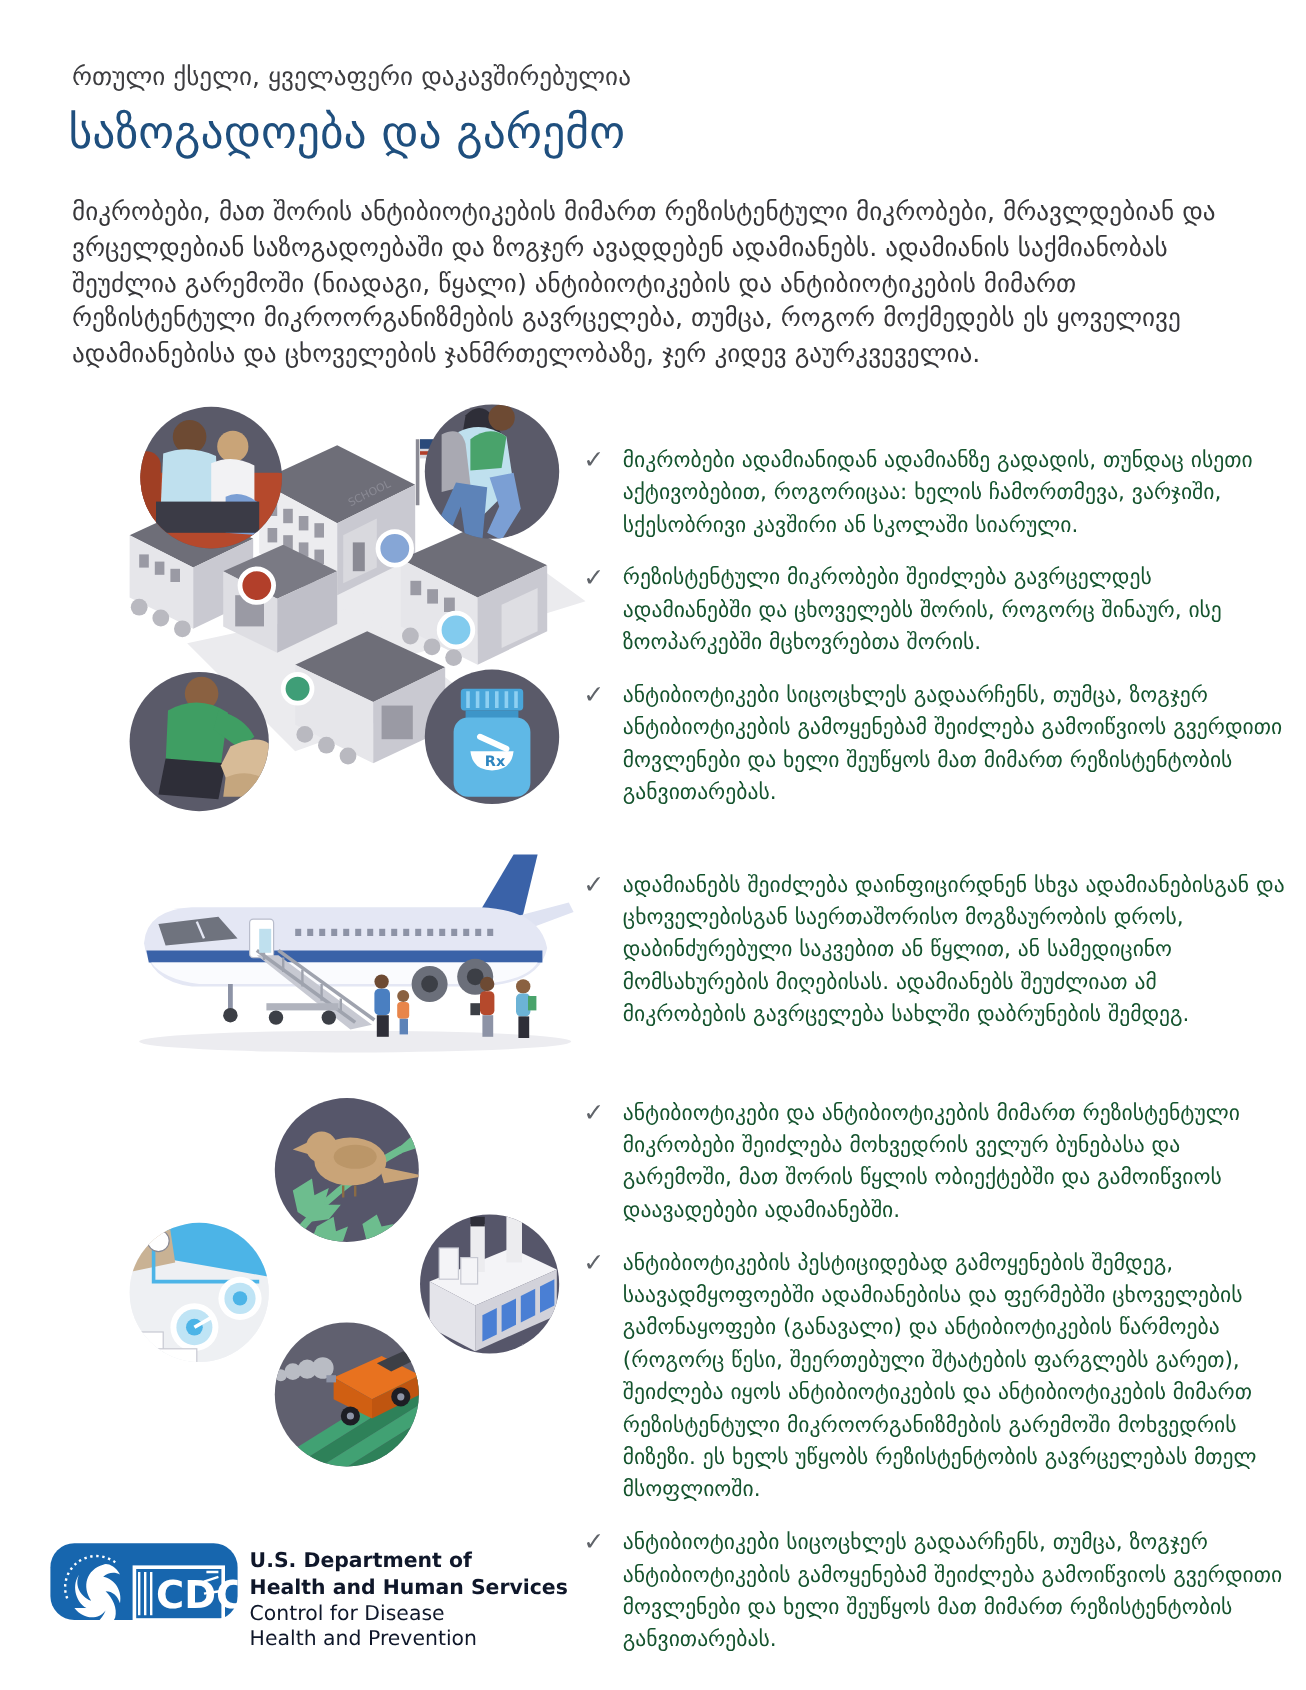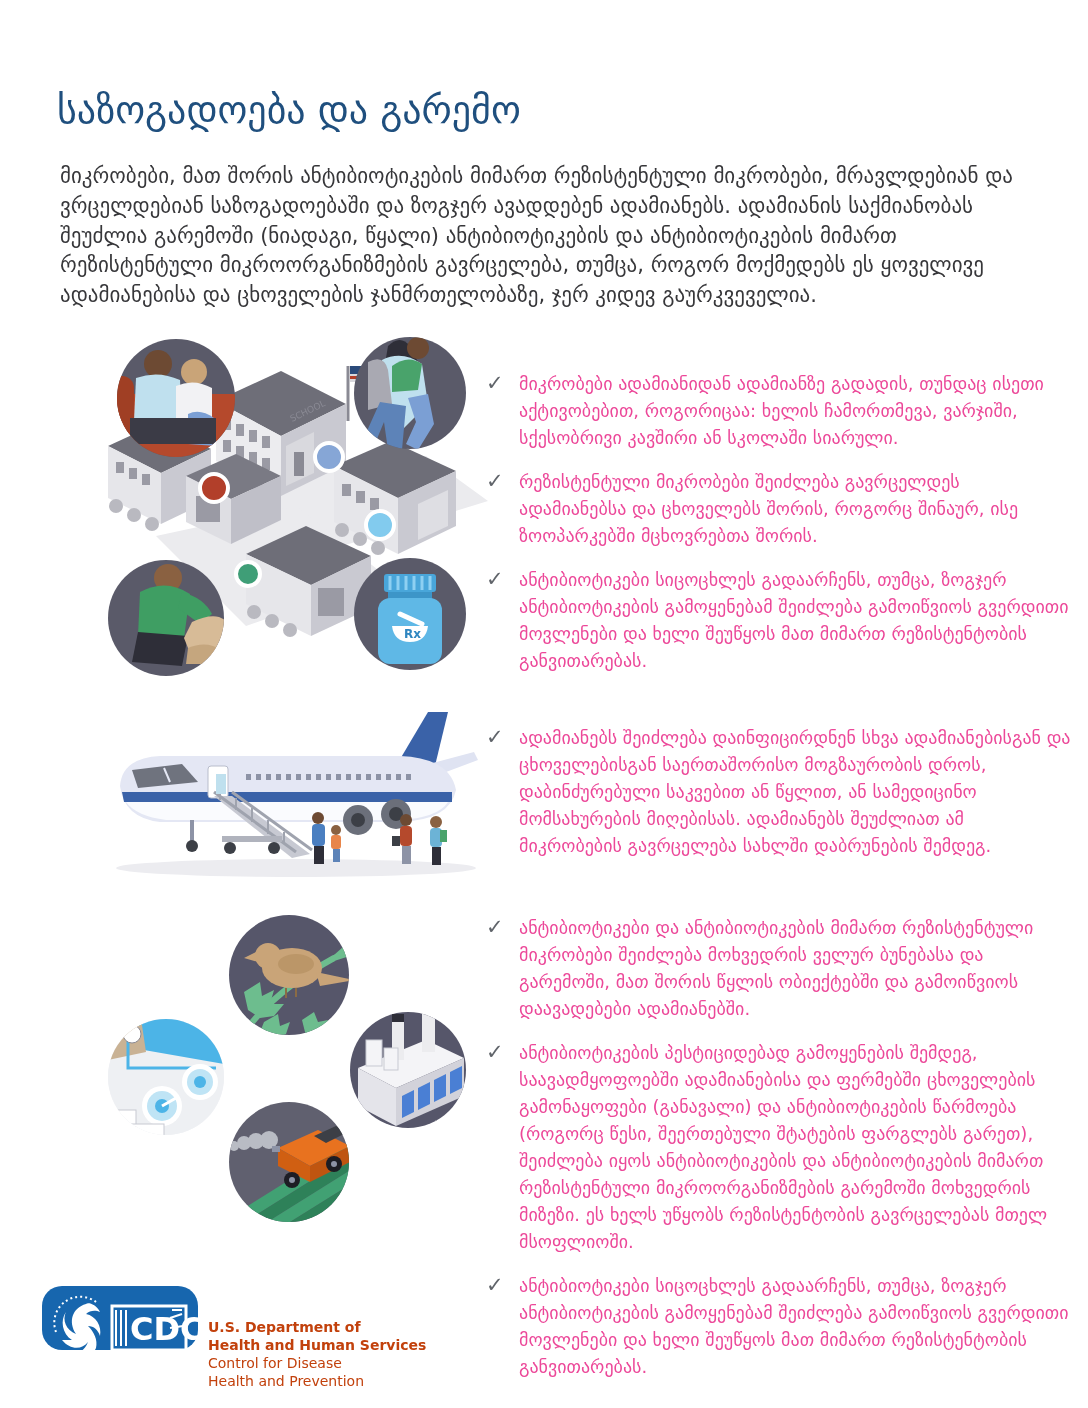--- a/index.html
+++ b/index.html
@@ -13,32 +13,33 @@
   .art-community{left:96px;top:326px;width:392px;height:366px;}
   .art-travel{left:96px;top:696px;width:392px;height:192px;}
   .art-environment{left:96px;top:900px;width:392px;height:338px;}
 
   .bullets{position:absolute;width:585px;}
   .bullets-community{left:486px;top:370px;}
   .bullets-travel{left:486px;top:724px;}
   .bullets-environment{left:486px;top:914px;}
   .bullet{display:flex;gap:11px;margin-bottom:17px;}
   .check{flex:0 0 22px;color:#60646a;font-size:21px;font-weight:bold;line-height:1.25;}
-  .btext{font-size:18px;line-height:1.5;color:#ec4899;}
+  .btext{font-size:18px;line-height:1.5;color:#14532d;}
 
   .footer-logo{position:absolute;left:42px;top:1286px;width:156px;height:64px;background:#1766ae;border-radius:20px;}
-  .footer-text{position:absolute;left:208px;top:1319px;color:#c2410c;font-size:14px;line-height:1.28;}
+  .footer-text{position:absolute;left:208px;top:1291px;color:#0f172a;font-size:17px;line-height:1.28;}
   .footer-text .bold{font-weight:bold;}
   svg{display:block;}
 </style>
 </head>
 <body>
 
 <div class="page">
 
+  <div class="kicker">რთული ქსელი, ყველაფერი დაკავშირებულია</div>
   <h1 class="title">საზოგადოება და გარემო</h1>
   <p class="intro">მიკრობები, მათ შორის ანტიბიოტიკების მიმართ რეზისტენტული მიკრობები, მრავლდებიან და ვრცელდებიან საზოგადოებაში და ზოგჯერ ავადდებენ ადამიანებს. ადამიანის საქმიანობას შეუძლია გარემოში (ნიადაგი, წყალი) ანტიბიოტიკების და ანტიბიოტიკების მიმართ რეზისტენტული მიკროორგანიზმების გავრცელება, თუმცა, როგორ მოქმედებს ეს ყოველივე ადამიანებისა და ცხოველების ჯანმრთელობაზე, ჯერ კიდევ გაურკვეველია.</p>
 
   <div class="art art-community">
     <svg width="392" height="366" viewBox="0 0 392 366">
       <defs>
         <clipPath id="cTL">
             <circle cx="80" cy="72" r="59"></circle>
           </clipPath>
         <clipPath id="cTR">
@@ -203,21 +204,21 @@
     </svg>
   </div>
 
   <div class="bullets bullets-community">
     <div class="bullet">
       <span class="check">✓</span>
       <span class="btext">მიკრობები ადამიანიდან ადამიანზე გადადის, თუნდაც ისეთი აქტივობებით, როგორიცაა: ხელის ჩამორთმევა, ვარჯიში, სქესობრივი კავშირი ან სკოლაში სიარული.</span>
     </div>
     <div class="bullet">
       <span class="check">✓</span>
-      <span class="btext">რეზისტენტული მიკრობები შეიძლება გავრცელდეს ადამიანებსა და ცხოველებს შორის, როგორც შინაურ, ისე ზოოპარკებში მცხოვრებთა შორის.</span>
+      <span class="btext">რეზისტენტული მიკრობები შეიძლება გავრცელდეს ადამიანებში და ცხოველებს შორის, როგორც შინაურ, ისე ზოოპარკებში მცხოვრებთა შორის.</span>
     </div>
     <div class="bullet">
       <span class="check">✓</span>
       <span class="btext">ანტიბიოტიკები სიცოცხლეს გადაარჩენს, თუმცა, ზოგჯერ ანტიბიოტიკების გამოყენებამ შეიძლება გამოიწვიოს გვერდითი მოვლენები და ხელი შეუწყოს მათ მიმართ რეზისტენტობის განვითარებას.</span>
     </div>
   </div>
 
   <div class="art art-travel">
     <svg width="392" height="192" viewBox="0 0 392 192">
       <ellipse cx="200" cy="172" rx="180" ry="9" fill="#ececf0"></ellipse>

